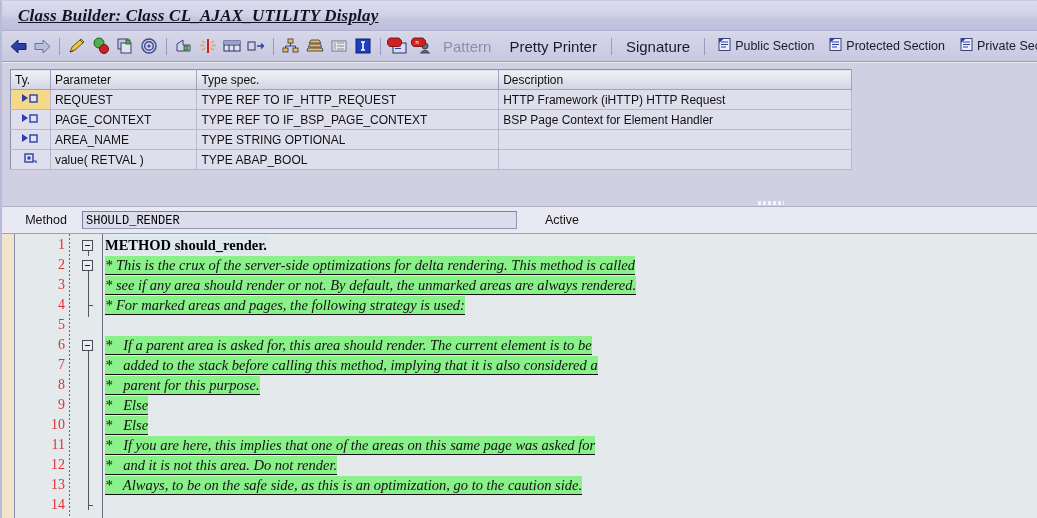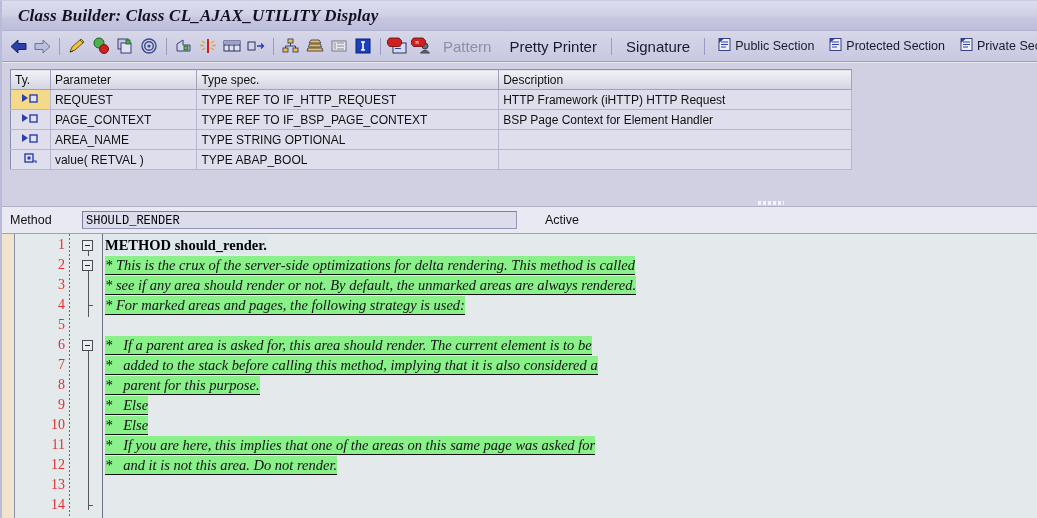--- a/index.html
+++ b/index.html
@@ -39,20 +39,21 @@
     box-sizing: border-box;
   }
   .title-text {
     font-family: "Liberation Serif", serif;
     font-weight: bold;
     font-style: italic;
     font-size: 17px;
     color: #111122;
     letter-spacing: 0.2px;
     white-space: nowrap;
+    text-decoration: underline;
   }
 
   
   .toolbar {
     height: 31px;
     background: linear-gradient(to bottom, #d7d7e9 0%, #cfcfe5 50%, #c8c9e1 100%);
     border-bottom: 1px solid #9b9dbe;
     display: flex;
     align-items: center;
     padding: 0 4px;
@@ -184,20 +185,21 @@
     background: #e9e9f3;
     display: flex;
     align-items: center;
     box-sizing: border-box;
     padding-left: 8px;
   }
   .method-label {
     width: 72px;
     font-size: 12.5px;
     color: #111;
+    text-align: center;
   }
   .method-input {
     width: 435px;
     height: 18px;
     background: #dcdcec;
     border: 1px solid #9496b6;
     border-top-color: #7d7fa2;
     border-left-color: #7d7fa2;
     box-sizing: border-box;
     font-family: "Liberation Mono", monospace;
@@ -633,16 +635,17 @@
         <div class="code-line cmt"><span class="seg">* see if any area should render or not. By default, the unmarked areas are always rendered.</span></div>
         <div class="code-line cmt"><span class="seg">* For marked areas and pages, the following strategy is used:</span></div>
         <div class="code-line blank"><span class="seg"></span></div>
         <div class="code-line cmt"><span class="seg">*   If a parent area is asked for, this area should render. The current element is to be</span></div>
         <div class="code-line cmt"><span class="seg">*   added to the stack before calling this method, implying that it is also considered a</span></div>
         <div class="code-line cmt"><span class="seg">*   parent for this purpose.</span></div>
         <div class="code-line cmt"><span class="seg">*   Else</span></div>
         <div class="code-line cmt"><span class="seg">*   Else</span></div>
         <div class="code-line cmt"><span class="seg">*   If you are here, this implies that one of the areas on this same page was asked for</span></div>
         <div class="code-line cmt"><span class="seg">*   and it is not this area. Do not render.</span></div>
+        <div class="code-line cmt"><span class="seg">*   Always, to be on the safe side, as this is an optimization, go to the caution side.</span></div>
       </div>
   </div>
 
 </div>
 
 </body></html>

